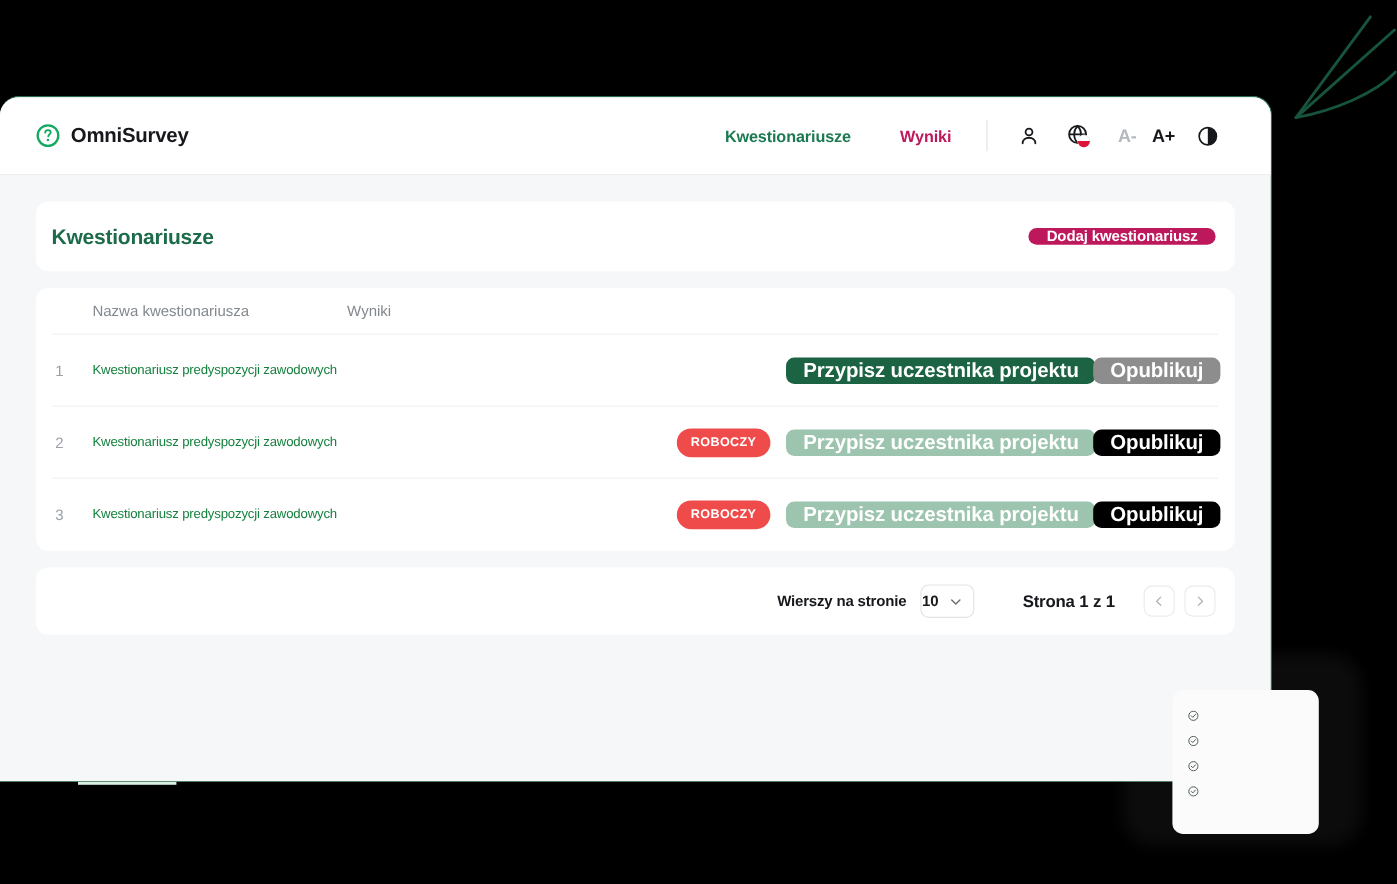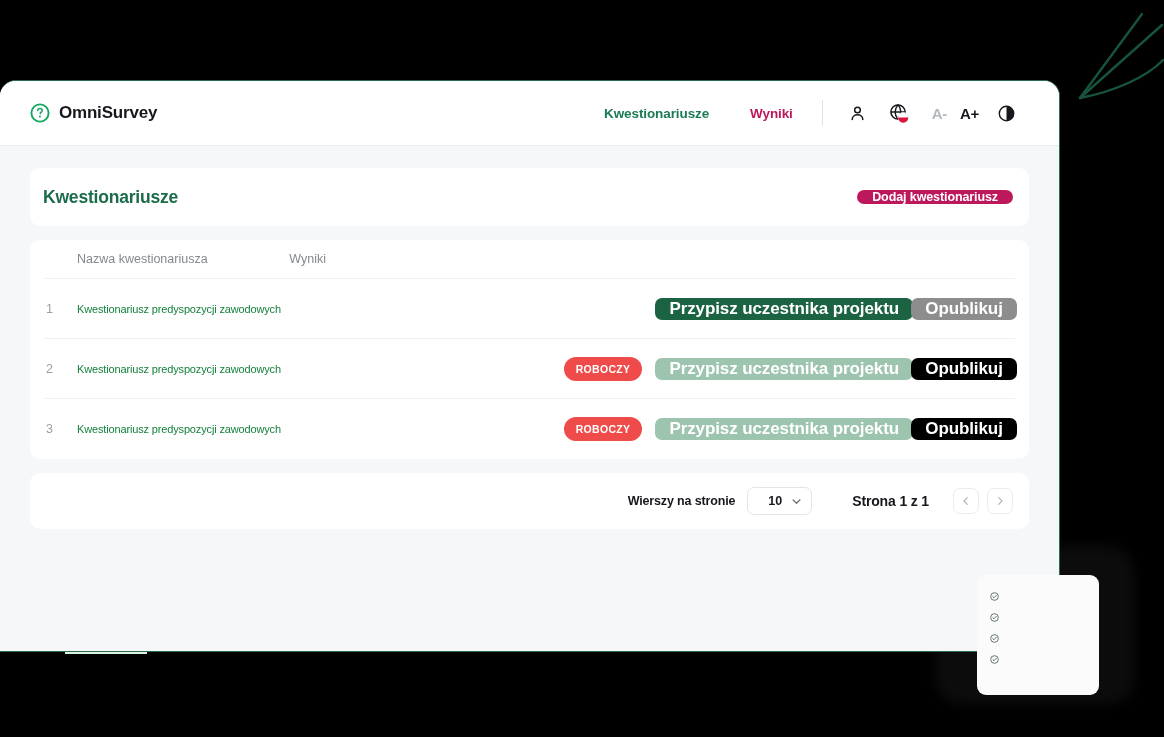--- a/index.html
+++ b/index.html
@@ -245,21 +245,21 @@
     color: #16181c;
     letter-spacing: -0.15px;
   }
   .pager-select {
     margin-left: 12px;
     display: flex;
     align-items: center;
     gap: 9px;
     border: 1px solid #e2e5e8;
     border-radius: 7px;
-    padding: 6px 9px 6px 20px;
+    padding: 6px 9px 6px 0;
     cursor: pointer;
   }
   .pager-select-value {
     font-size: 12.5px;
     font-weight: 700;
     color: #16181c;
   }
   .pager-page {
     margin-left: 40px;
     font-size: 14px;

